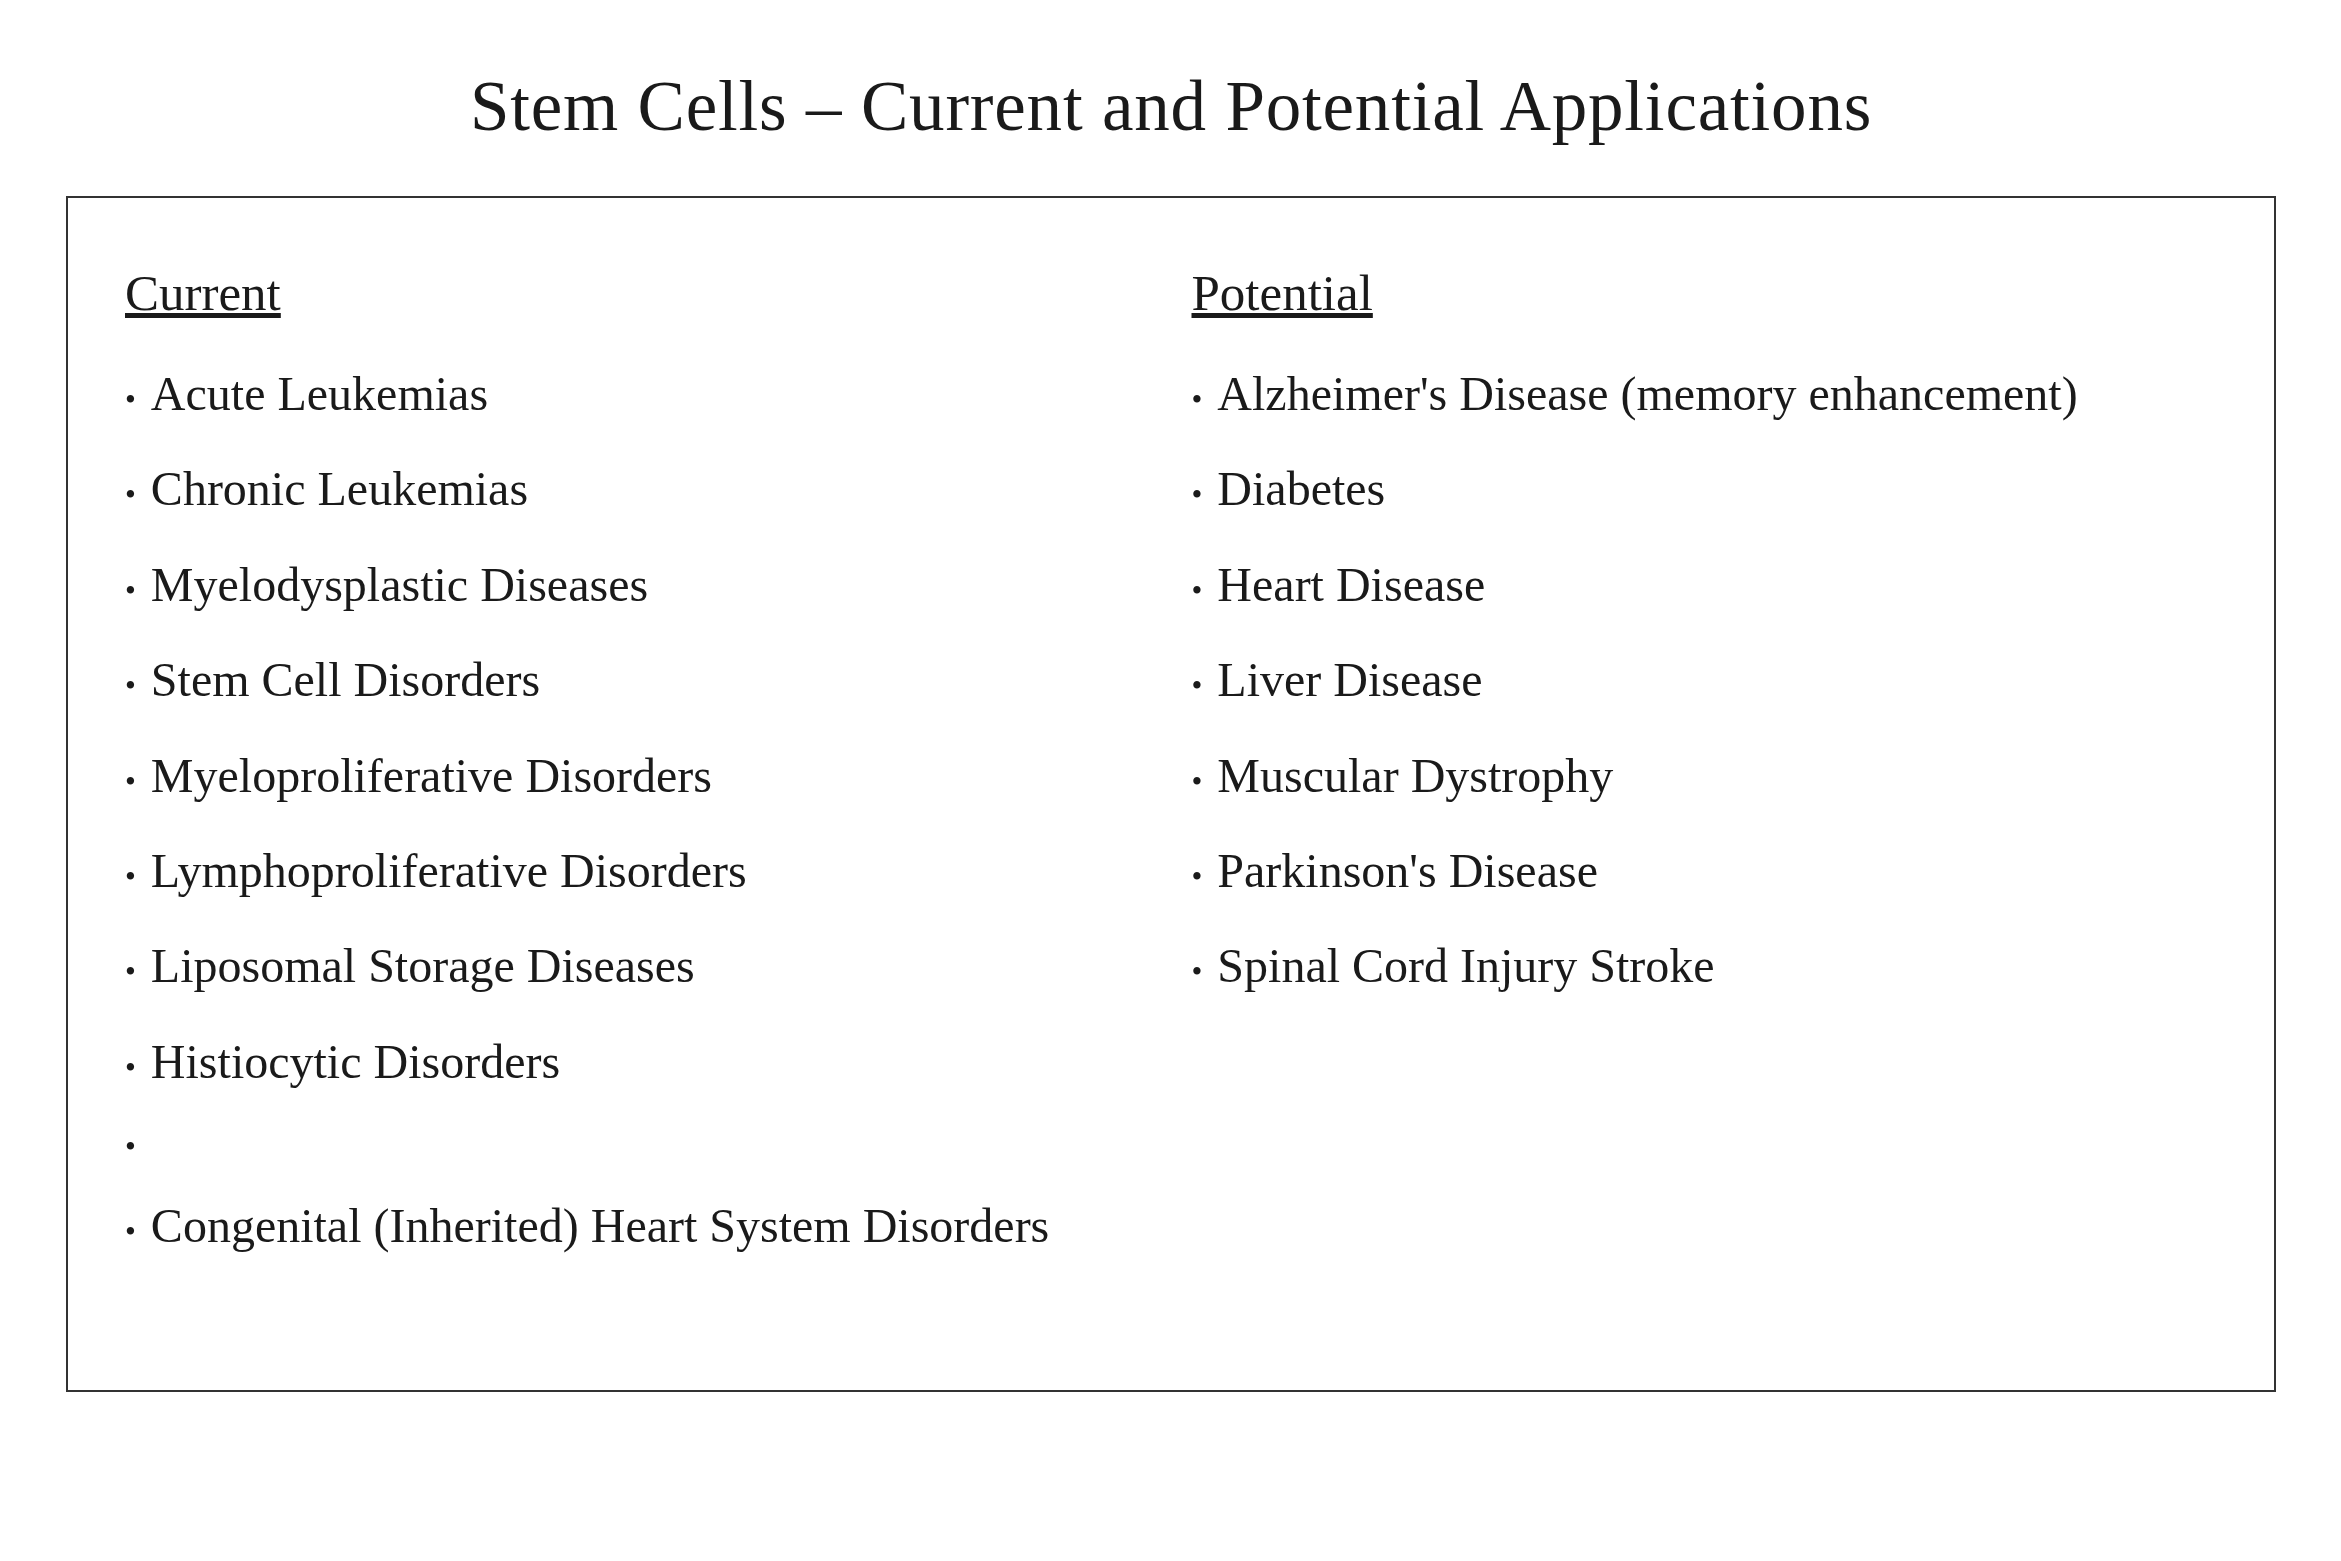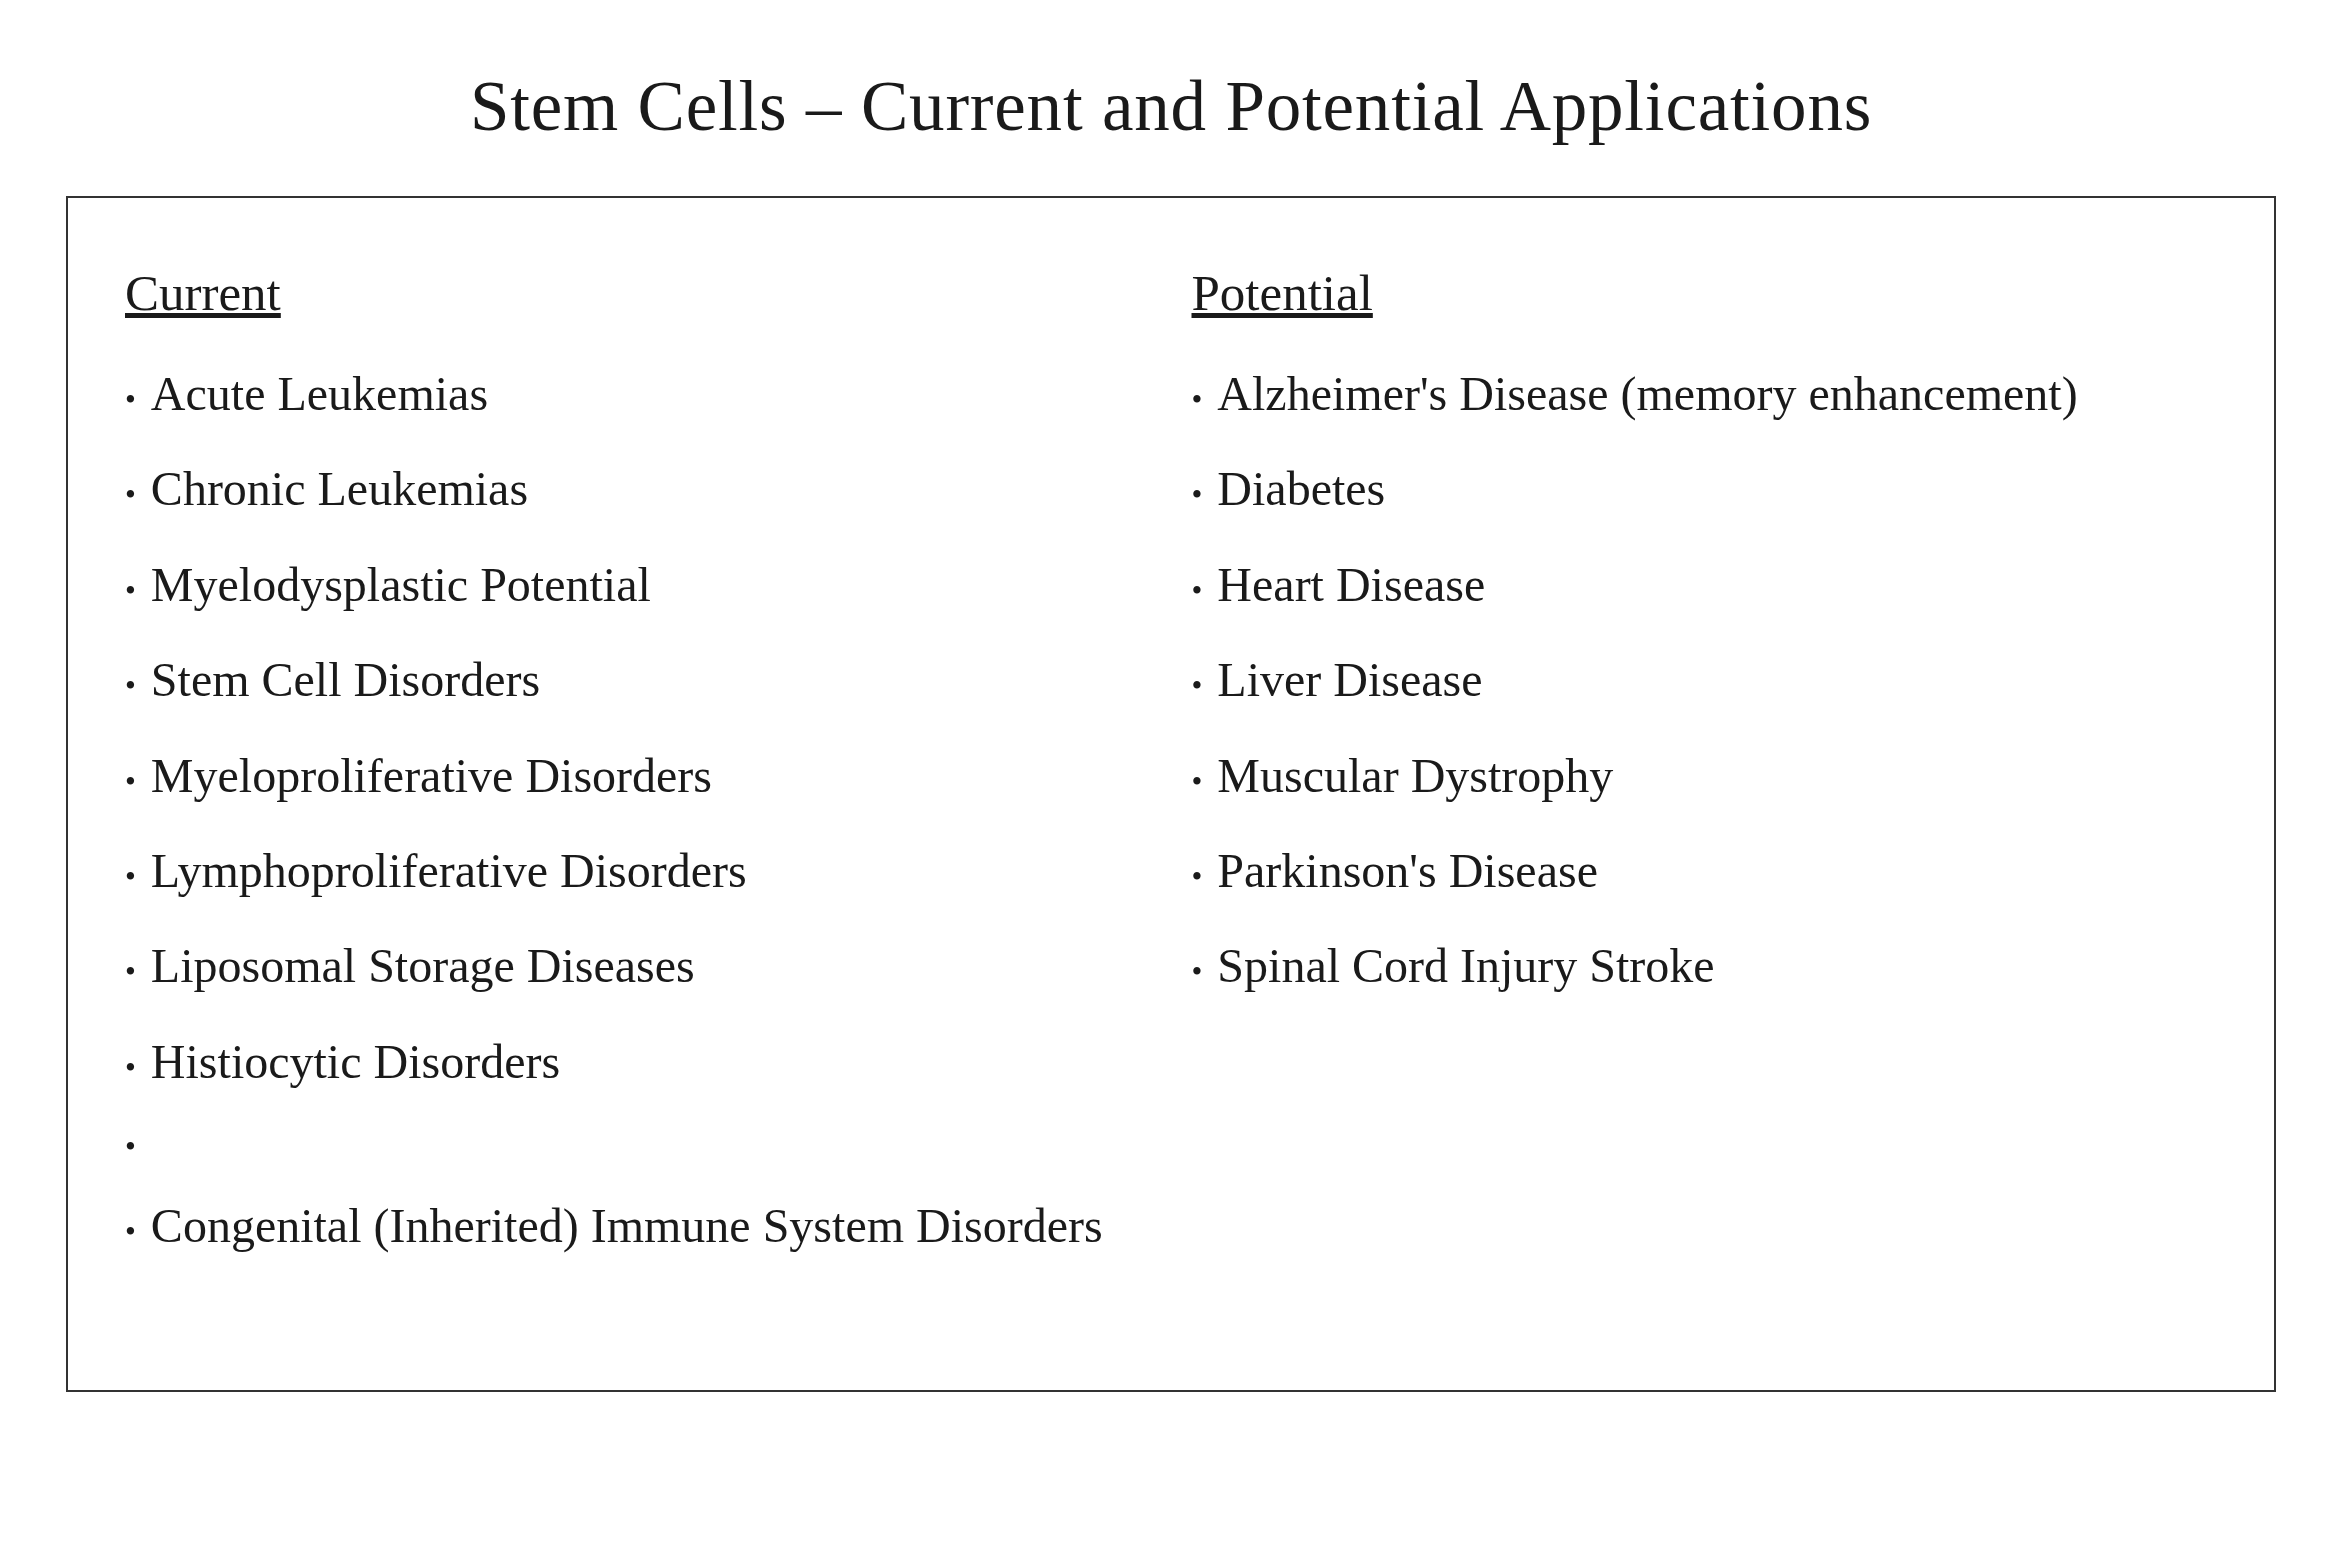--- a/index.html
+++ b/index.html
@@ -83,21 +83,21 @@
     <div class="list-item">
       <span class="bullet">•</span>
       <span>Acute Leukemias</span>
     </div>
     <div class="list-item">
       <span class="bullet">•</span>
       <span>Chronic Leukemias</span>
     </div>
     <div class="list-item">
       <span class="bullet">•</span>
-      <span>Myelodysplastic Potential</span>
+      <span>Myelodysplastic Diseases</span>
     </div>
     <div class="list-item">
       <span class="bullet">•</span>
       <span>Stem Cell Disorders</span>
     </div>
     <div class="list-item">
       <span class="bullet">•</span>
       <span>Myeloproliferative Disorders</span>
     </div>
     <div class="list-item">
@@ -110,21 +110,21 @@
     </div>
     <div class="list-item">
       <span class="bullet">•</span>
       <span>Histiocytic Disorders</span>
     </div>
     <div class="list-item">
       <span class="bullet">•</span>
     </div>
     <div class="list-item">
       <span class="bullet">•</span>
-      <span>Congenital (Inherited) Immune System Disorders</span>
+      <span>Congenital (Inherited) Heart System Disorders</span>
     </div>
   </div>
 
   <div class="column">
     <div class="column-header">Potential</div>
 
     <div class="list-item">
       <span class="bullet">•</span>
       <span>Alzheimer's Disease (memory enhancement)</span>
     </div>

